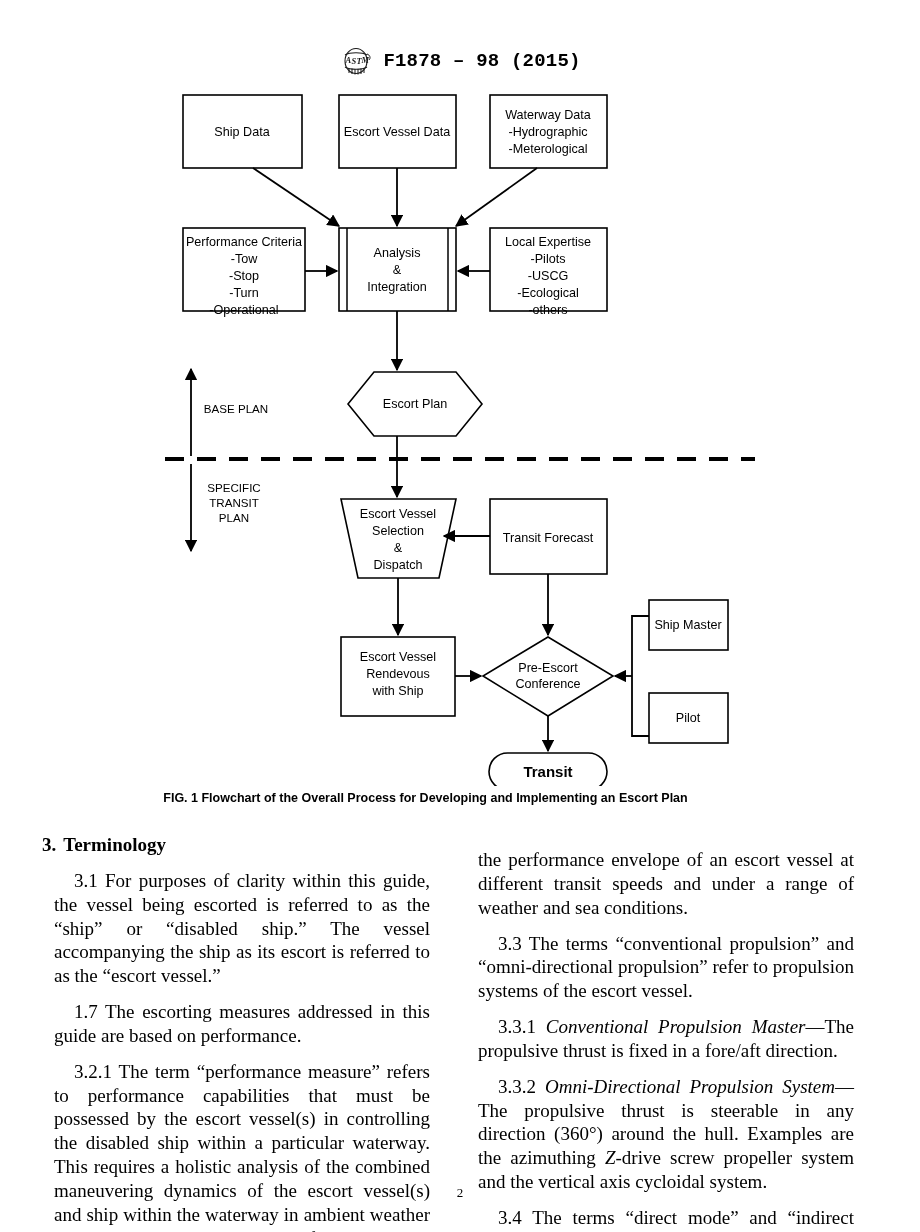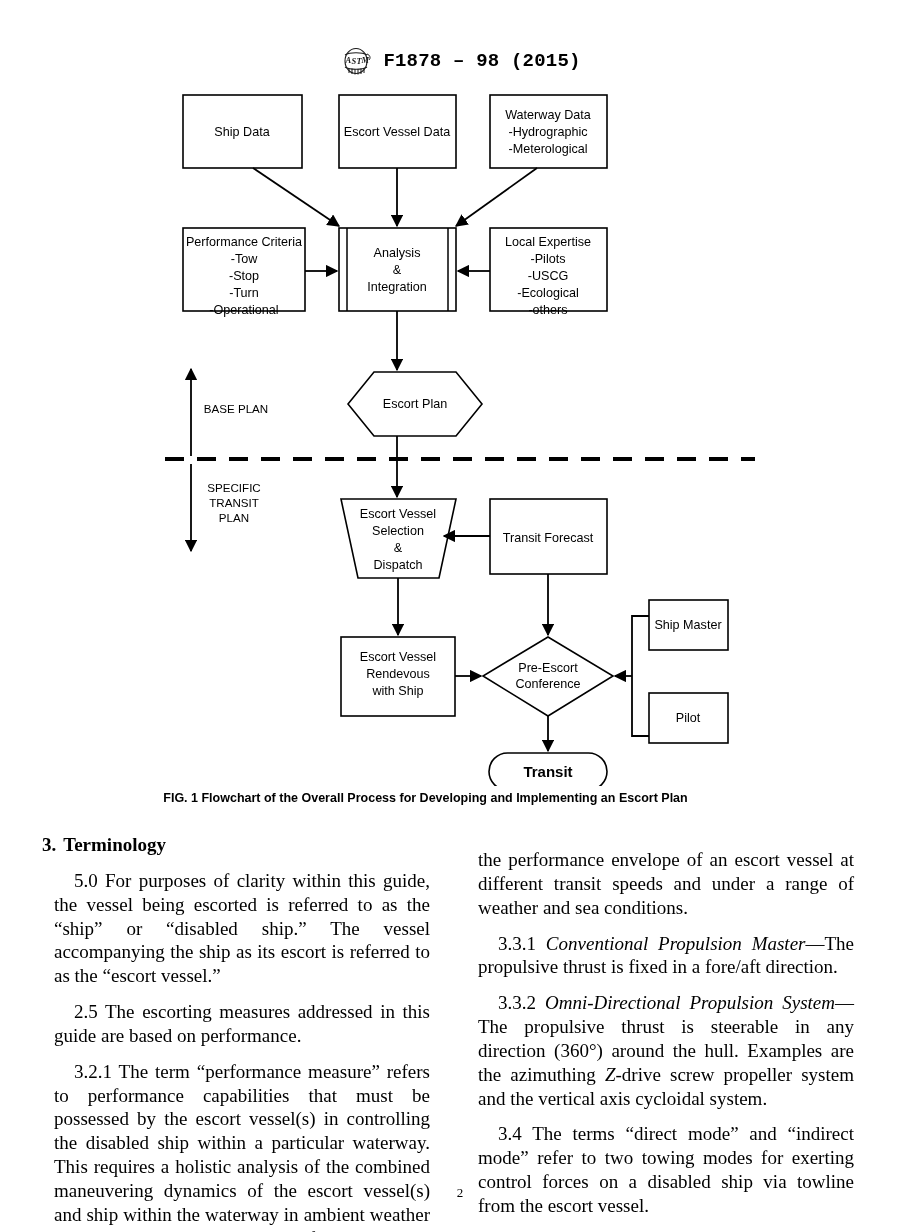--- a/index.html
+++ b/index.html
@@ -214,27 +214,28 @@
   </div>
 
   <div class="fig-caption">FIG. 1 Flowchart of the Overall Process for Developing and Implementing an Escort Plan</div>
 
   <div class="columns">
 
     <div class="col col-left">
       <div class="sec-head">
         <span class="num">3.</span><span>Terminology</span>
       </div>
-      <p class="para">5.0 For purposes of clarity within this guide, the vessel being escorted is referred to as the “ship” or “disabled ship.” The vessel accompanying the ship as its escort is referred to as the “escort vessel.”</p>
-      <p class="para">2.5 The escorting measures addressed in this guide are based on performance.</p>
+      <p class="para">3.1 For purposes of clarity within this guide, the vessel being escorted is referred to as the “ship” or “disabled ship.” The vessel accompanying the ship as its escort is referred to as the “escort vessel.”</p>
+      <p class="para">1.7 The escorting measures addressed in this guide are based on performance.</p>
       <p class="para">3.2.1 The term “performance measure” refers to performance capabilities that must be possessed by the escort vessel(s) in controlling the disabled ship within a particular waterway. This requires a holistic analysis of the combined maneuvering dynamics of the escort vessel(s) and ship within the waterway in ambient weather and sea conditions. Performance-based requirements involve extensive preplanning and analyses, but offer greater assurance that the escort vessel(s) actually will be effective. The methodologies and processes presented in this guide can be used in determining</p>
     </div>
 
     <div class="col col-right">
       <p class="para" style="text-indent:0">the performance envelope of an escort vessel at different transit speeds and under a range of weather and sea conditions.</p>
+      <p class="para">3.3 The terms “conventional propulsion” and “omni-directional propulsion” refer to propulsion systems of the escort vessel.</p>
 
       <p class="para"><span>3.3.1 </span><span class="it">Conventional Propulsion Master</span><span>—The propulsive thrust is fixed in a fore/aft direction.</span></p>
 
       <p class="para"><span>3.3.2 </span><span class="it">Omni-Directional Propulsion System</span><span>—The propulsive thrust is steerable in any direction (360°) around the hull. Examples are the azimuthing </span><span class="it">Z</span><span>-drive screw propeller system and the vertical axis cycloidal system.</span></p>
 
       <p class="para">3.4 The terms “direct mode” and “indirect mode” refer to two towing modes for exerting control forces on a disabled ship via towline from the escort vessel.</p>
 
     </div>
 
   </div>

